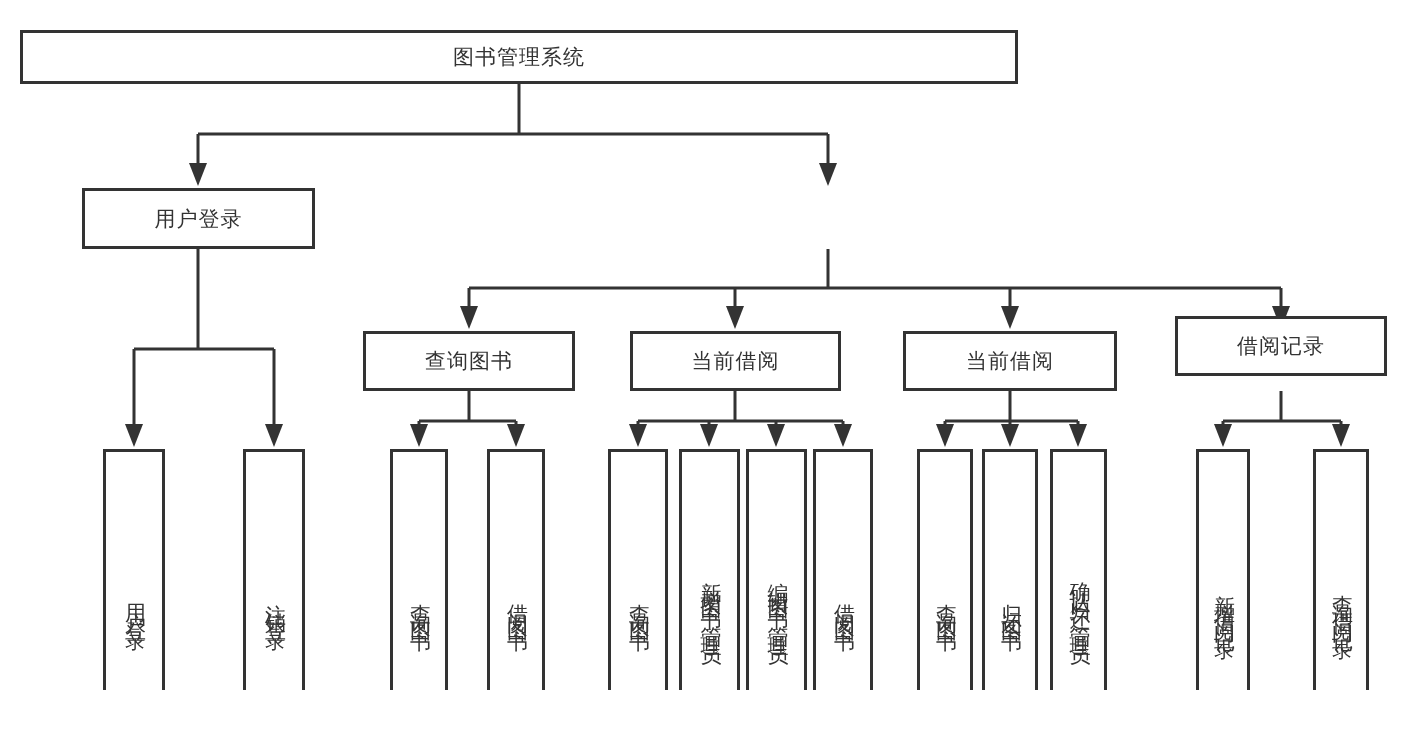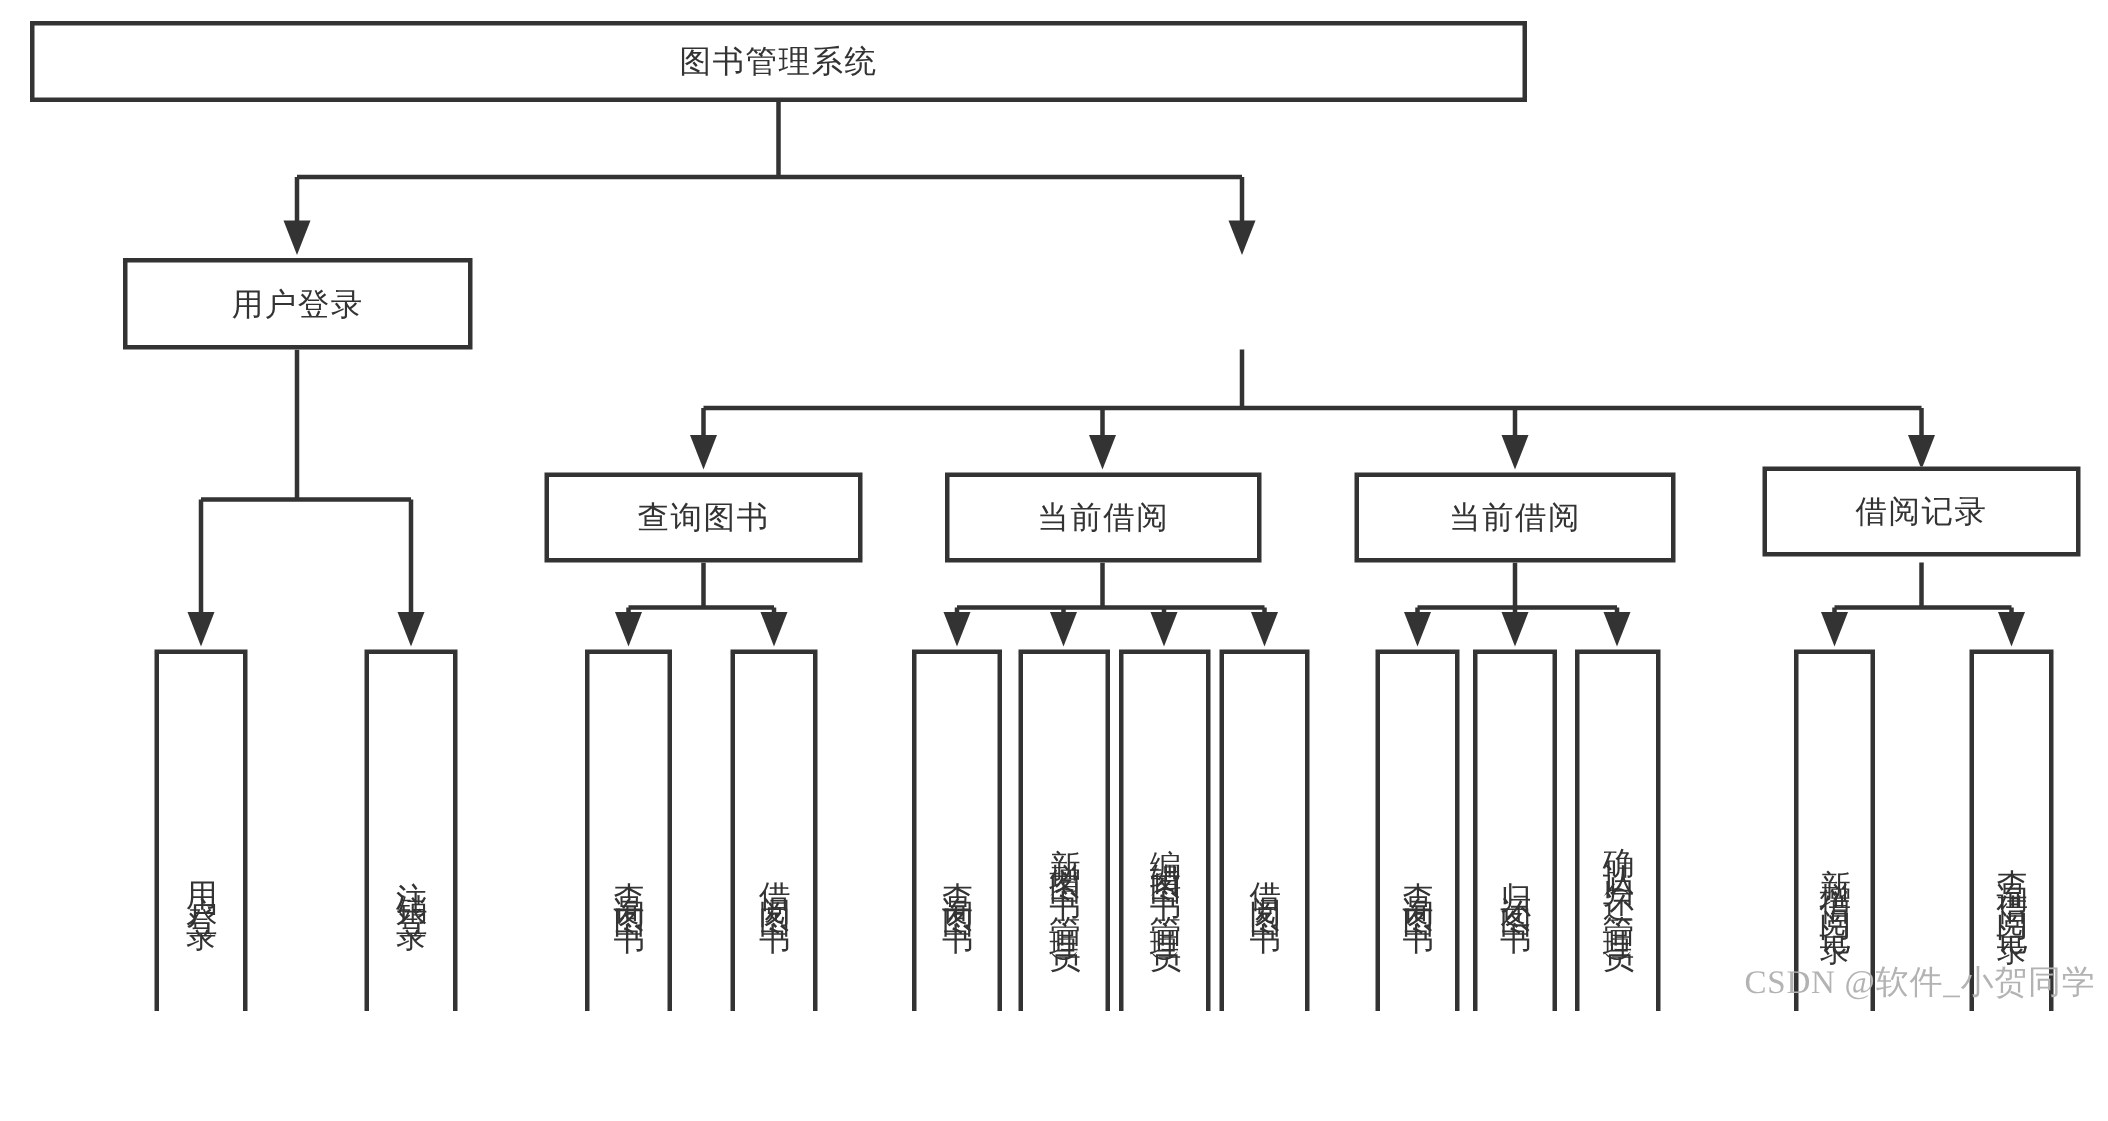--- a/index.html
+++ b/index.html
@@ -1,18 +1,18 @@
 <!DOCTYPE html>
 <html><head>
 <meta charset="utf-8">
 <style>
   html,body{margin:0;padding:0;background:#fff;}
   .canvas{
     position:relative;width:1405px;height:674px;background:#ffffff;overflow:hidden;
-    font-family:Liberation Serif, serif;color:#333;
+    font-family:Liberation Mono, monospace;color:#333;margin-top:16px;
   }
   .connectors{position:absolute;left:0;top:0;width:1405px;height:747px;}
   .node{
     position:absolute;box-sizing:border-box;background:#ffffff;border:3px solid #333333;
     display:flex;align-items:center;justify-content:center;
     font-size:21px;letter-spacing:1px;color:#333333;text-align:center;z-index:2;
   }
   .v{
     writing-mode:vertical-rl;letter-spacing:9px;line-height:1;padding-top:8px;
   }
@@ -66,35 +66,34 @@
     </g>
   </svg>
 
   <div class="node" style="left:20px;top:14px;width:998px;height:54px">图书管理系统</div>
 
   <div class="node" style="left:82px;top:172px;width:233px;height:61px">用户登录</div>
 
   <div class="node" style="left:363px;top:315px;width:212px;height:60px">查询图书</div>
   <div class="node" style="left:630px;top:315px;width:211px;height:60px">当前借阅</div>
   <div class="node" style="left:903px;top:315px;width:214px;height:60px">当前借阅</div>
-  <div class="node" style="left:1175px;top:311px;width:212px;height:60px">借阅记录</div>
+  <div class="node" style="left:1175px;top:300px;width:212px;height:60px">借阅记录</div>
 
   <div class="node v" style="left:103px;top:433px;width:62px;height:304px">用户登录</div>
   <div class="node v" style="left:243px;top:433px;width:62px;height:304px">注销登录</div>
 
   <div class="node v" style="left:390px;top:433px;width:58px;height:304px">查询图书</div>
   <div class="node v" style="left:487px;top:433px;width:58px;height:304px">借阅图书</div>
 
   <div class="node v" style="left:608px;top:433px;width:60px;height:304px">查询图书</div>
   <div class="node v" style="left:679px;top:433px;width:61px;height:304px">新增图书（管理员）</div>
   <div class="node v" style="left:746px;top:433px;width:61px;height:304px">编辑图书（管理员）</div>
   <div class="node v" style="left:813px;top:433px;width:60px;height:304px">借阅图书</div>
 
   <div class="node v" style="left:917px;top:433px;width:56px;height:304px">查询图书</div>
   <div class="node v" style="left:982px;top:433px;width:56px;height:304px">归还图书</div>
   <div class="node v" style="left:1050px;top:433px;width:57px;height:304px">确认归还（管理员）</div>
 
   <div class="node v" style="left:1196px;top:433px;width:54px;height:304px">新增借阅记录</div>
   <div class="node v" style="left:1313px;top:433px;width:56px;height:304px">查询借阅记录</div>
 
-  <div class="watermark">CSDN @软件_小贺同学</div>
 
 </div>
 
 </body></html>

